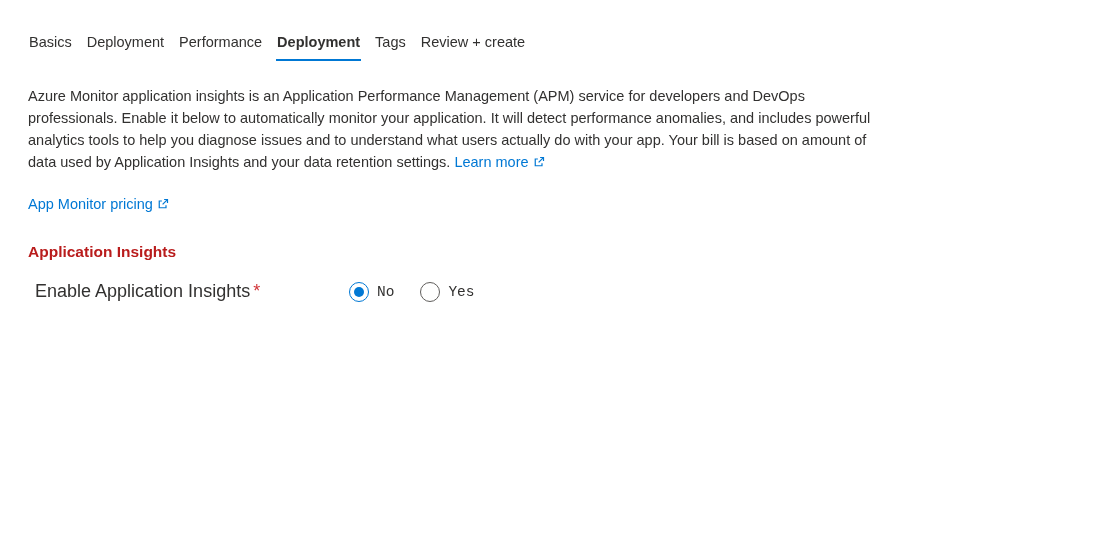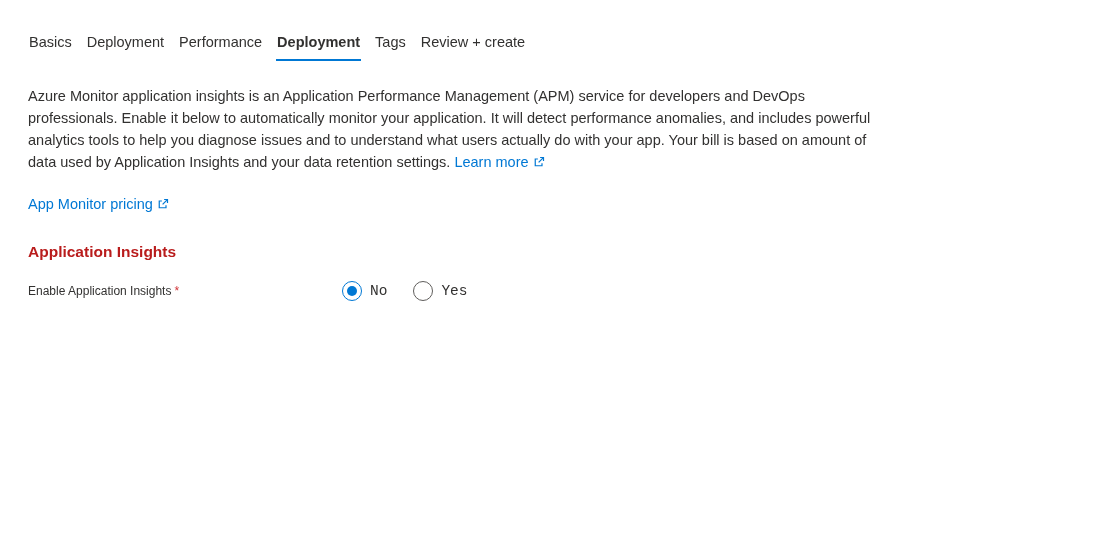--- a/index.html
+++ b/index.html
@@ -67,23 +67,24 @@
     color: #b91c1c;
   }
 
   .field-row {
     margin-top: 20px;
     display: flex;
     align-items: center;
   }
   .field-label {
     width: 314px;
-    font-size: 12px;
+    font-size: 18px;
     color: #323130;
     flex: 0 0 auto;
+    margin-left: 7px;
   }
   .required {
     color: #d13438;
     margin-left: 3px;
   }
 
   
   .radio-group {
     display: flex;
     align-items: center;

